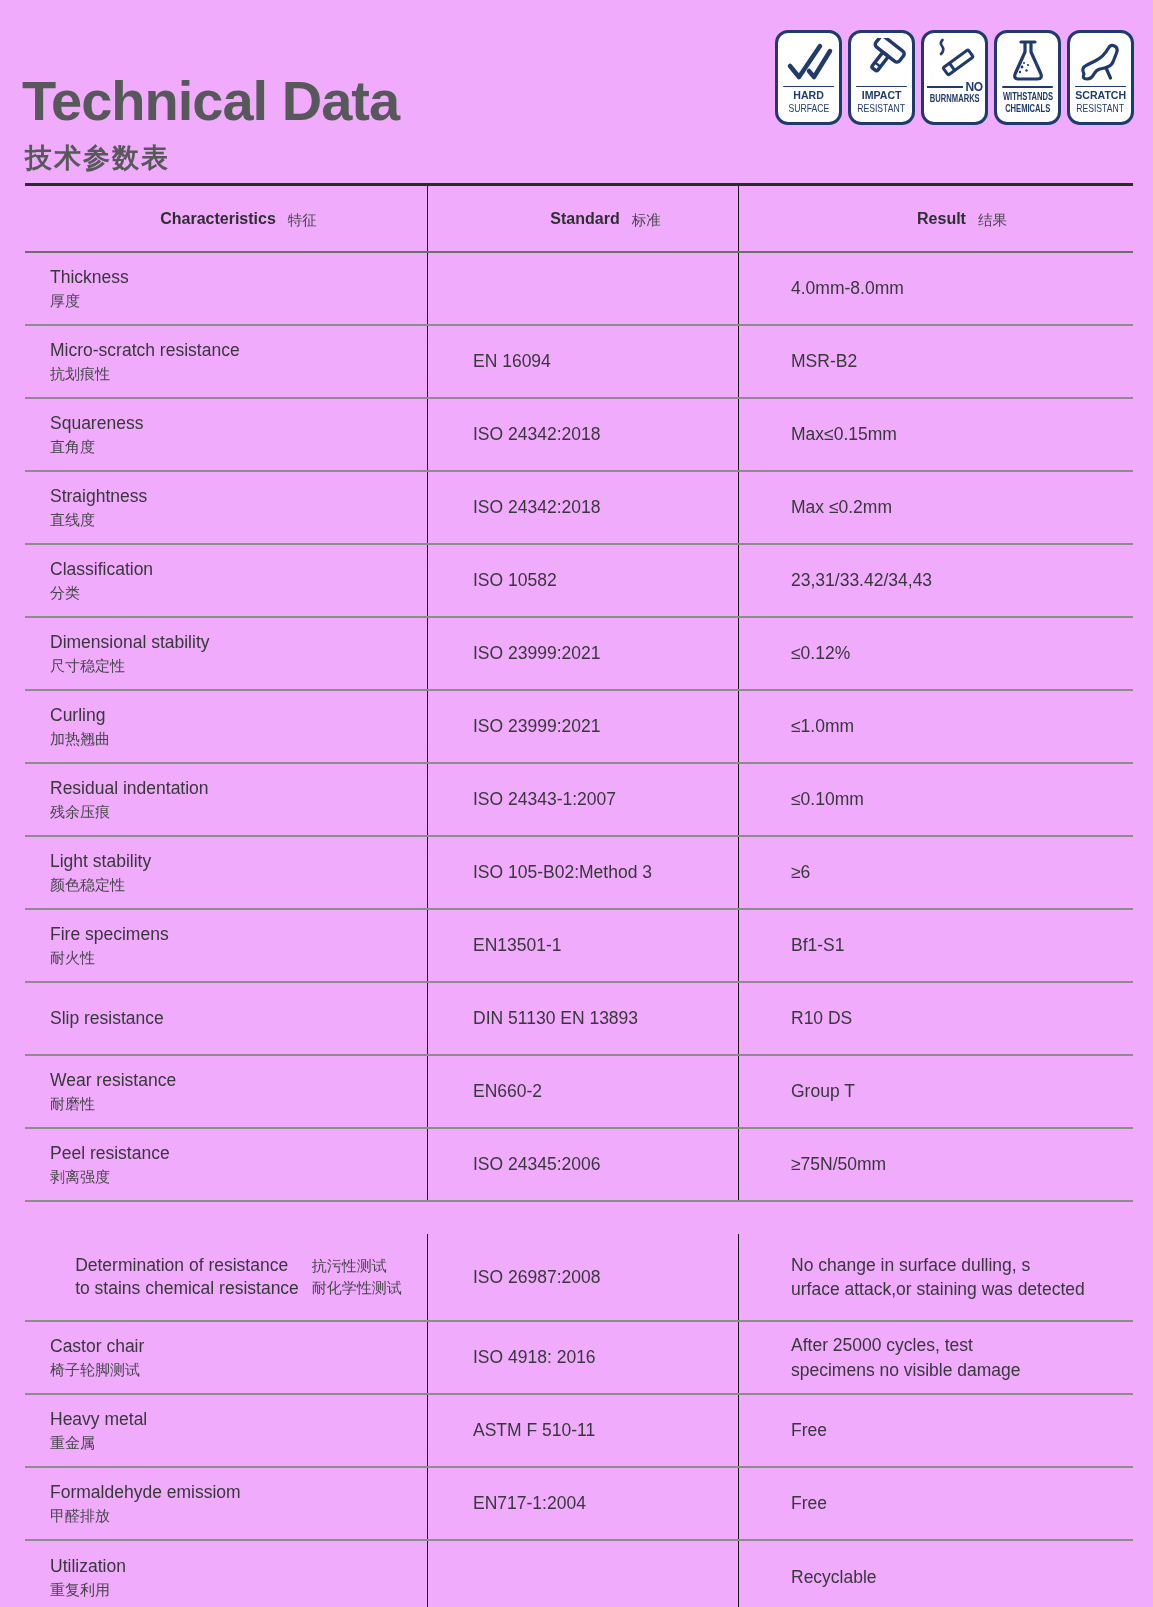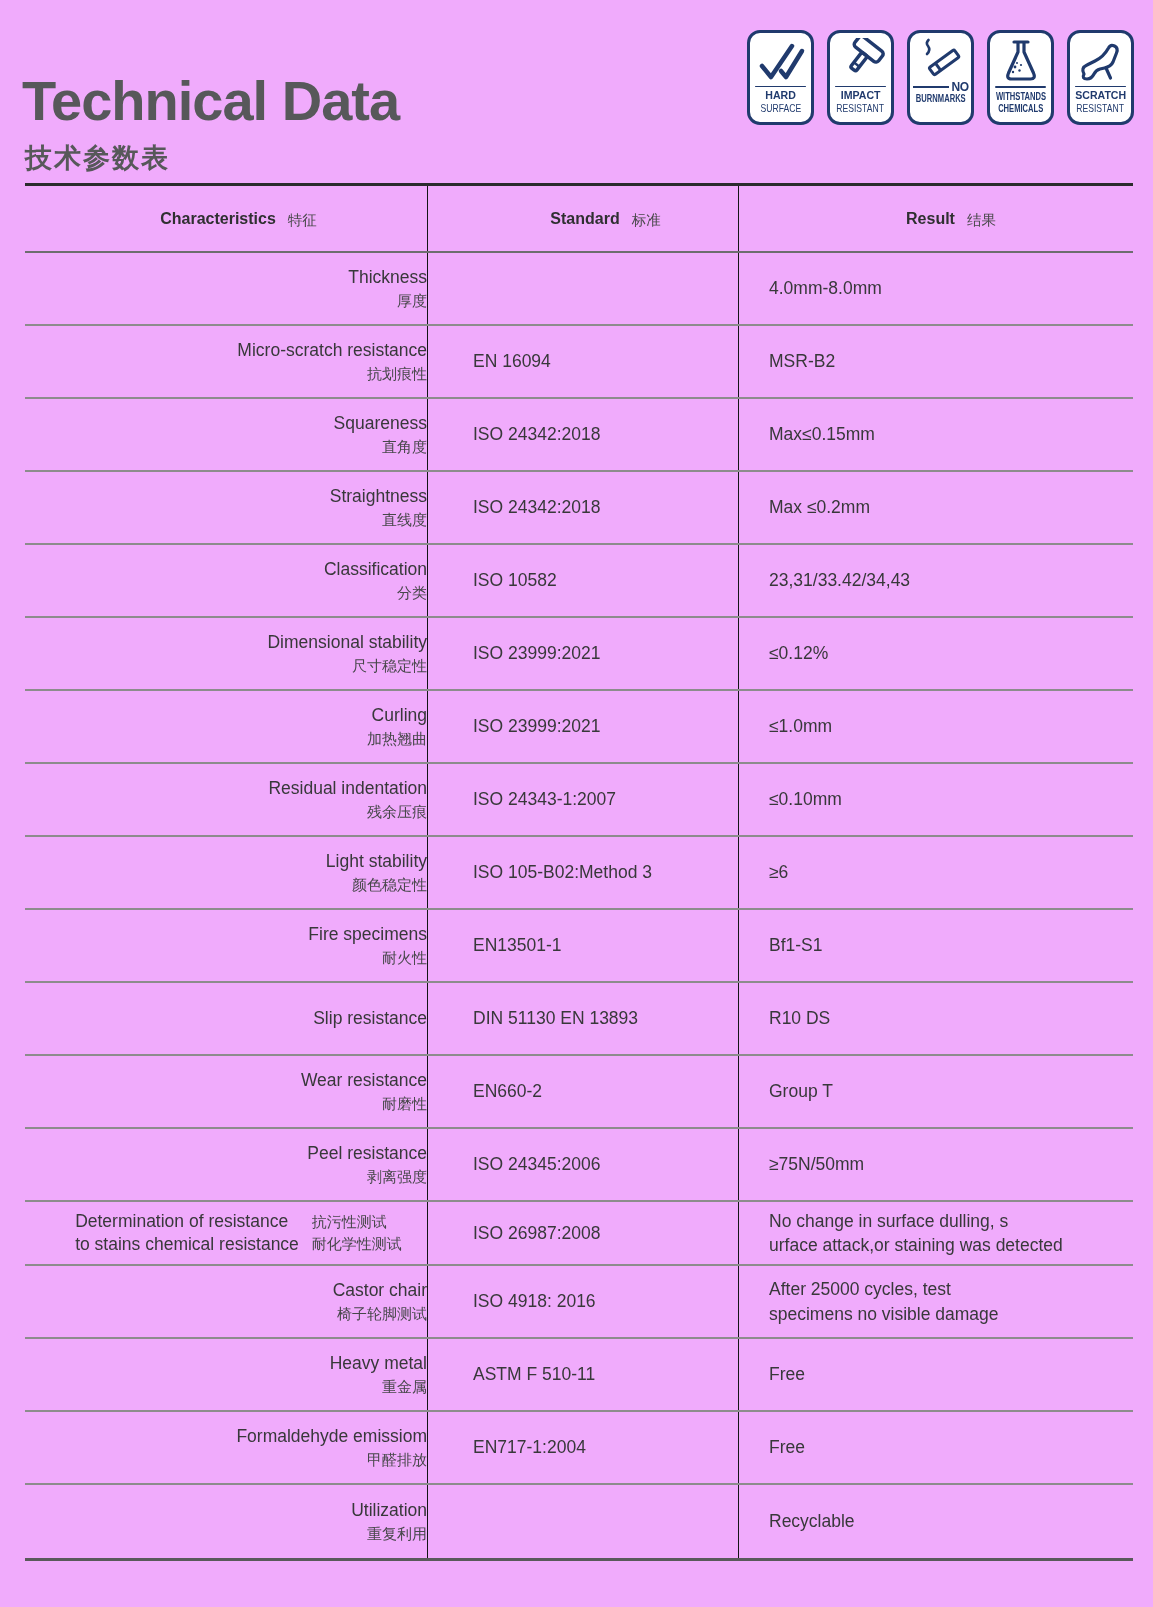--- a/index.html
+++ b/index.html
@@ -15,21 +15,21 @@
     font-size:56px; font-weight:800; letter-spacing:-1px; color:#57585a;
   }
   .subtitle {
     position:absolute; left:25px; top:140px;
     font-size:27px; font-weight:700; color:#57585a; letter-spacing:2px;
   }
 
   
   .badges {
     position:absolute; top:30px; right:19px;
-    display:flex; gap:13px;
+    display:flex; gap:6px;
   }
   .badge {
     width:67px; height:95px;
     border:3px solid #203a6d; border-radius:13px;
     display:flex; flex-direction:column; align-items:center;
     padding:5px 3px 7px 3px; background:#fff;
   }
   .badge-icon { flex:0 0 auto; }
   .badge-rule {
     width:51px; height:2.5px; background:#203a6d; border-radius:1px;
@@ -62,23 +62,23 @@
   .trow {
     display:flex; height:73px;
     border-bottom:2px solid #8c8c8c;
   }
   .trow:last-child { border-bottom:none; }
   .trow.header-row { height:67px; border-bottom:2.5px solid #6d6d6f; }
   .cell {
     display:flex; flex-direction:column; justify-content:center;
     white-space:pre-line;
   }
-  .c1 { width:402px; padding-left:25px;align-items:flex-end; }
+  .c1 { width:402px; padding-left:25px; }
   .c2 { width:311px; padding-left:45px; border-left:1.5px solid #141416; }
-  .c3 { width:395px; padding-left:30px; border-left:1.5px solid #141416; }
+  .c3 { width:395px; padding-left:52px; border-left:1.5px solid #141416; }
 
   .header-row .cell { flex-direction:row; align-items:center; }
   .hdr-en { font-size:16px; font-weight:600; color:#2f2f31; }
   .hdr-zh { font-size:14.5px; font-weight:400; color:#48484a; margin-left:12px; padding-top:3px; }
 
   .lbl-en { font-size:17.5px; color:#38383a; line-height:1.3; }
   .lbl-zh { font-size:15px; color:#47474a; line-height:1.45; margin-top:1px; }
   .val { font-size:17.5px; color:#38383a; line-height:1.4; }
 
   
@@ -336,21 +336,21 @@
       <span class="lbl-zh">剥离强度</span>
     </div>
     <div class="cell c2">
       <span class="val">ISO 24345:2006</span>
     </div>
     <div class="cell c3">
       <span class="val">≥75N/50mm</span>
     </div>
   </div>
 
-  <div class="trow zh-side" style="height: 64px;">
+  <div class="trow zh-side" style="height: 88px; margin-top: 32px;">
     <div class="cell c1">
       <span class="lbl-en">Determination of resistance
 to stains chemical resistance</span>
       <span class="lbl-zh">抗污性测试
 耐化学性测试</span>
     </div>
     <div class="cell c2">
       <span class="val">ISO 26987:2008</span>
     </div>
     <div class="cell c3">

